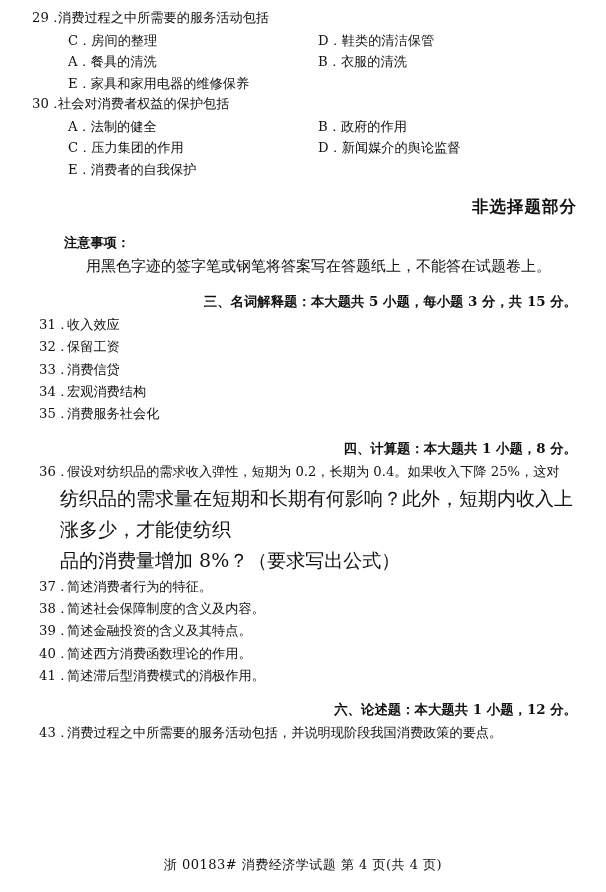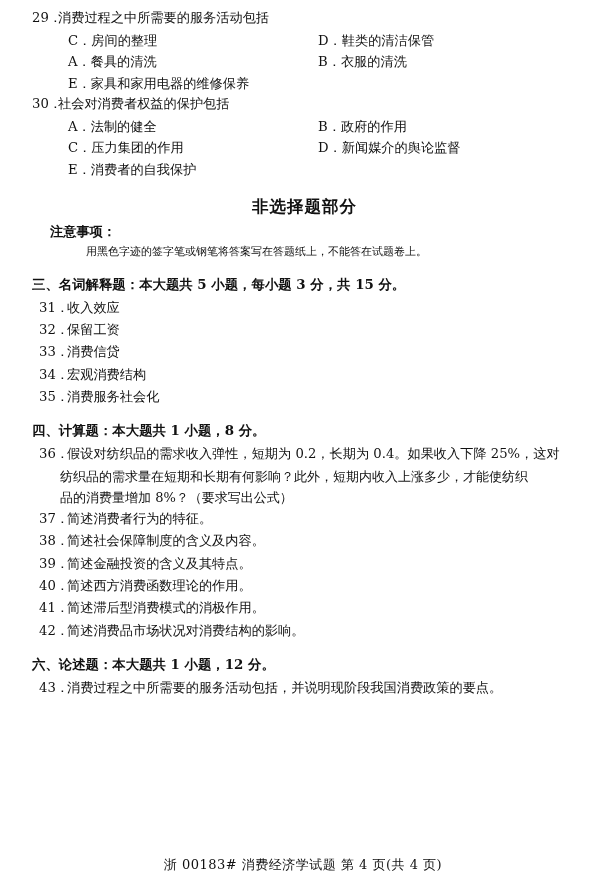--- a/index.html
+++ b/index.html
@@ -59,42 +59,43 @@
   .mc-opt.right {
     padding-left: 8px;
   }
   .mc-letter {
     display: inline-block;
     min-width: 22px;
   }
 
   
   .section-title {
-    text-align: center;
+    text-align: right;
     font-size: 16.5px;
     font-weight: bold;
     letter-spacing: 1px;
-    margin: 16px 0 5px 0;
+    margin: 16px 0 16px 0;
   }
 
   .notice-title {
     font-size: 13.2px;
     font-weight: bold;
-    margin: 0 0 2px 18px;
+    margin: 0 0 2px 32px;
   }
   .notice-body {
-    font-size: 11px;
+    font-size: 15px;
     margin: 0 0 0 54px;
     line-height: 1.6;
   }
 
   .big-head {
     font-size: 13.4px;
     font-weight: bold;
     margin: 15px 0 3px 0;
+    text-align: right;
   }
   .big-head .lead {
     letter-spacing: 0px;
   }
 
   .item {
     font-size: 13.2px;
     line-height: 1.62;
     margin: 0 0 1px 0;
     display: flex;
@@ -103,21 +104,21 @@
     display: inline-block;
     width: 28px;
     flex: 0 0 28px;
     margin-left: 7px;
   }
   .item .txt {
     flex: 1 1 auto;
   }
   .para-cont {
     margin-left: 28px;
-    font-size: 13px;
+    font-size: 19px;
     line-height: 1.62;
   }
 
   .footer {
     position: absolute;
     left: 0;
     bottom: 18px;
     width: 606px;
     text-align: center;
     font-size: 13px;
@@ -236,24 +237,20 @@
         <span class="txt">简述金融投资的含义及其特点。</span>
     </div>
     <div class="item">
       <span class="num">40．</span>
         <span class="txt">简述西方消费函数理论的作用。</span>
     </div>
     <div class="item">
       <span class="num">41．</span>
         <span class="txt">简述滞后型消费模式的消极作用。</span>
     </div>
-    <div class="item">
-      <span class="num">42．</span>
-        <span class="txt">简述消费品市场状况对消费结构的影响。</span>
-    </div>
 
     <div class="big-head">
       <span class="lead">六、论述题：</span><span>本大题共 1 小题，12 分。</span>
     </div>
     <div class="item">
       <span class="num">43．</span>
         <span class="txt">消费过程之中所需要的服务活动包括，并说明现阶段我国消费政策的要点。</span>
     </div>
 
   </div>

